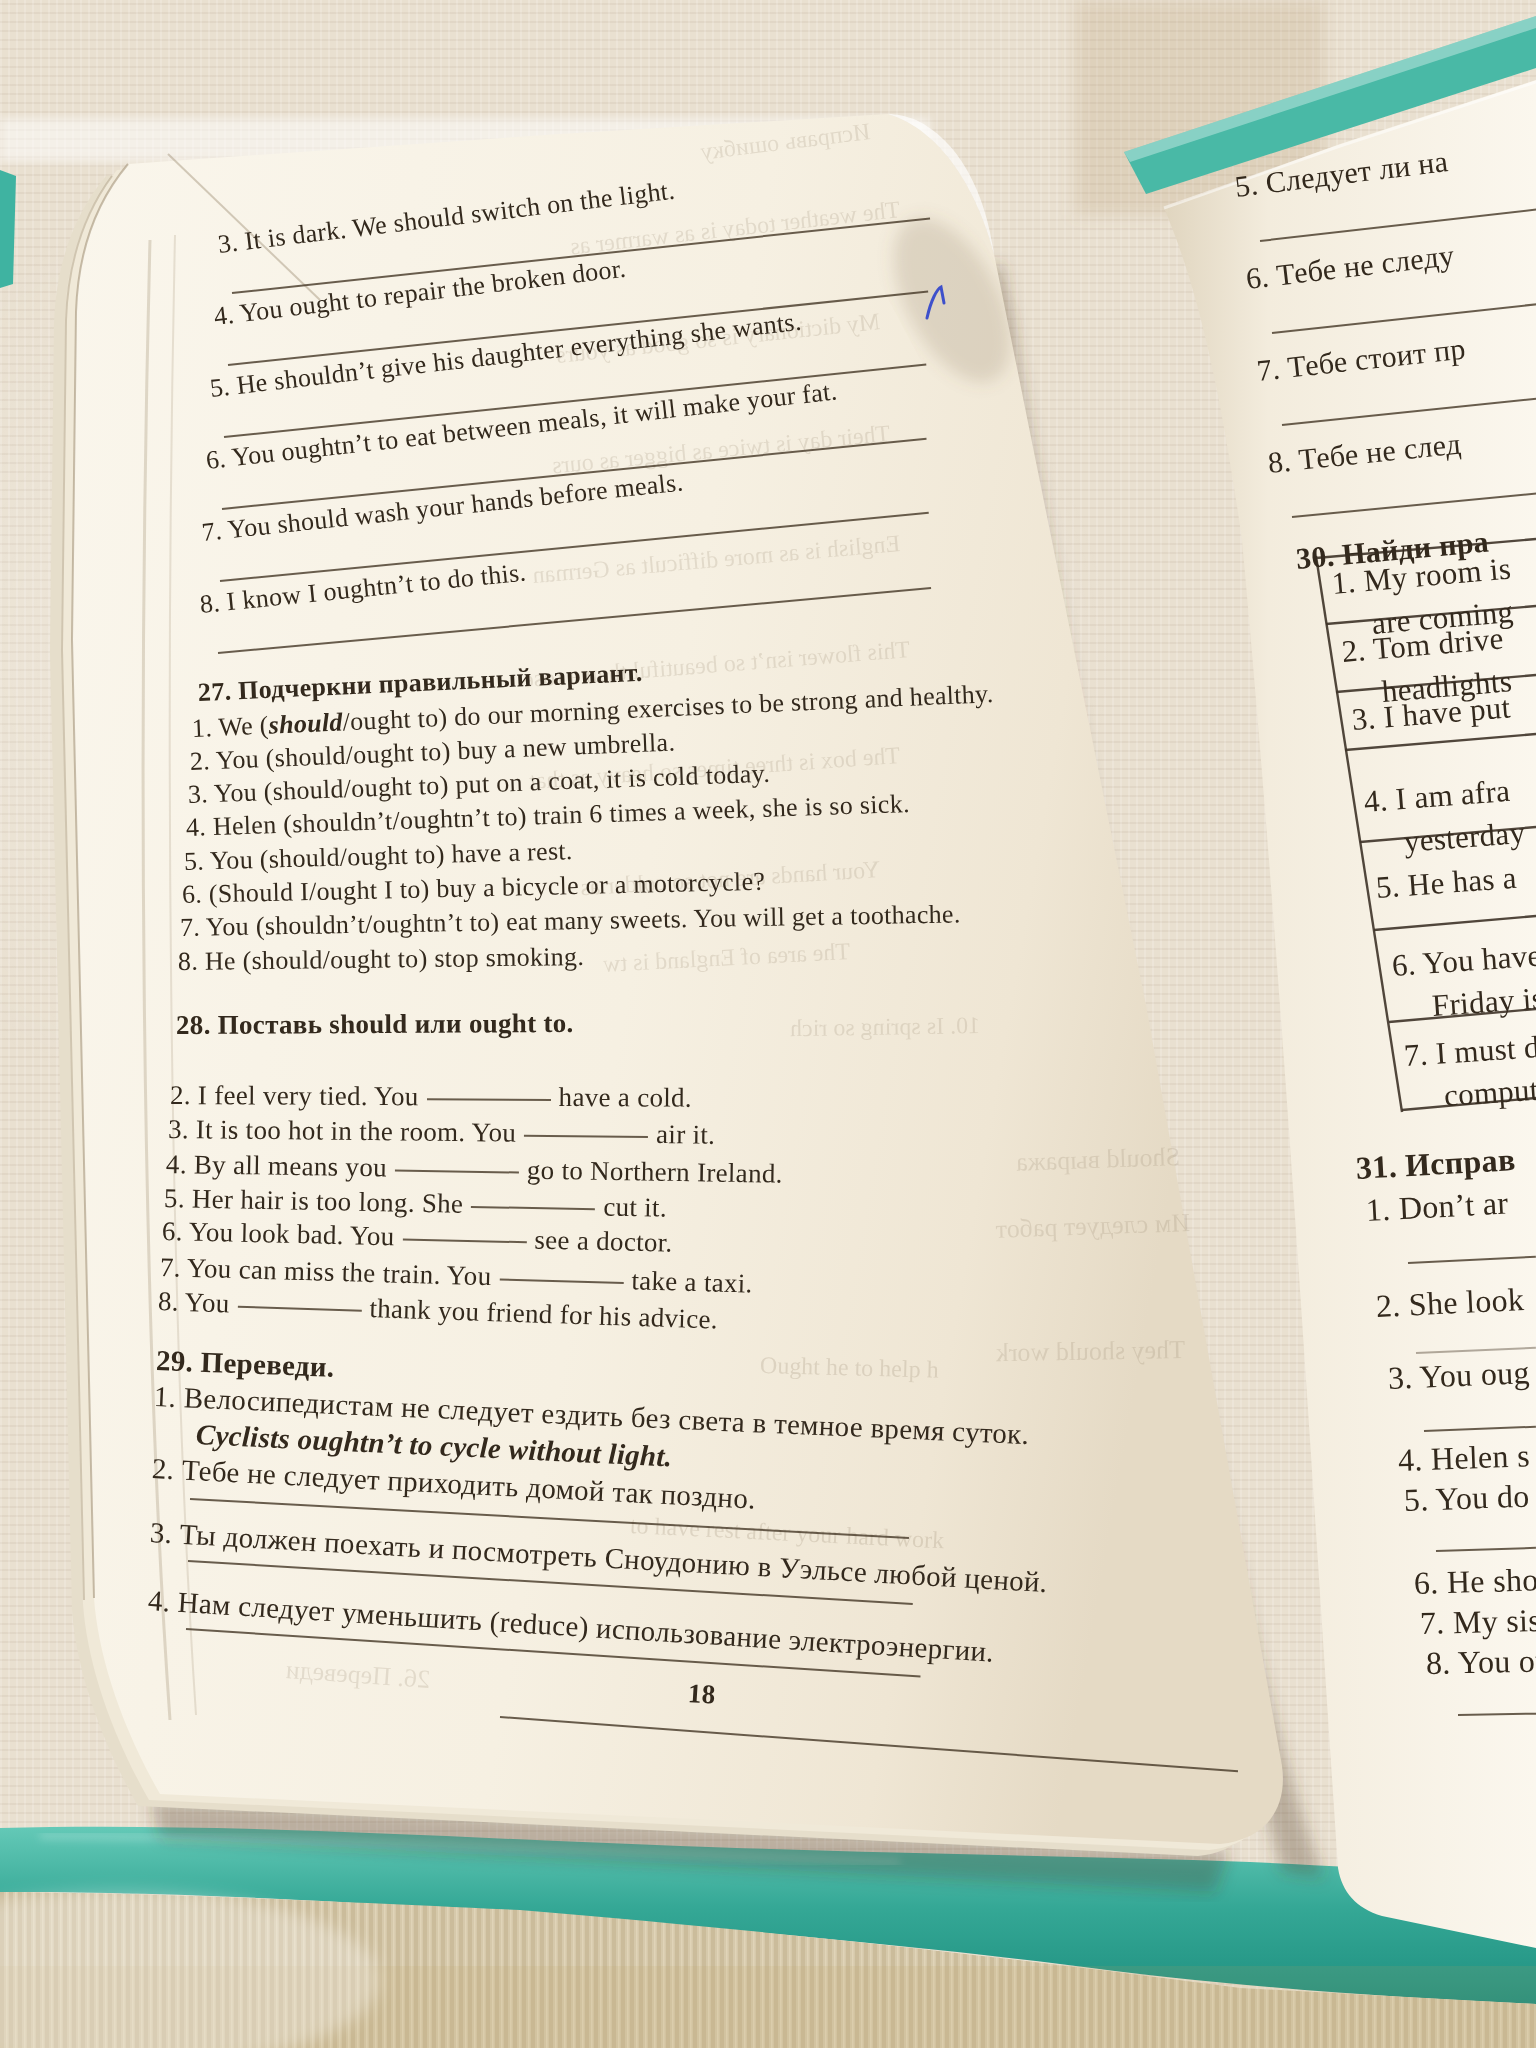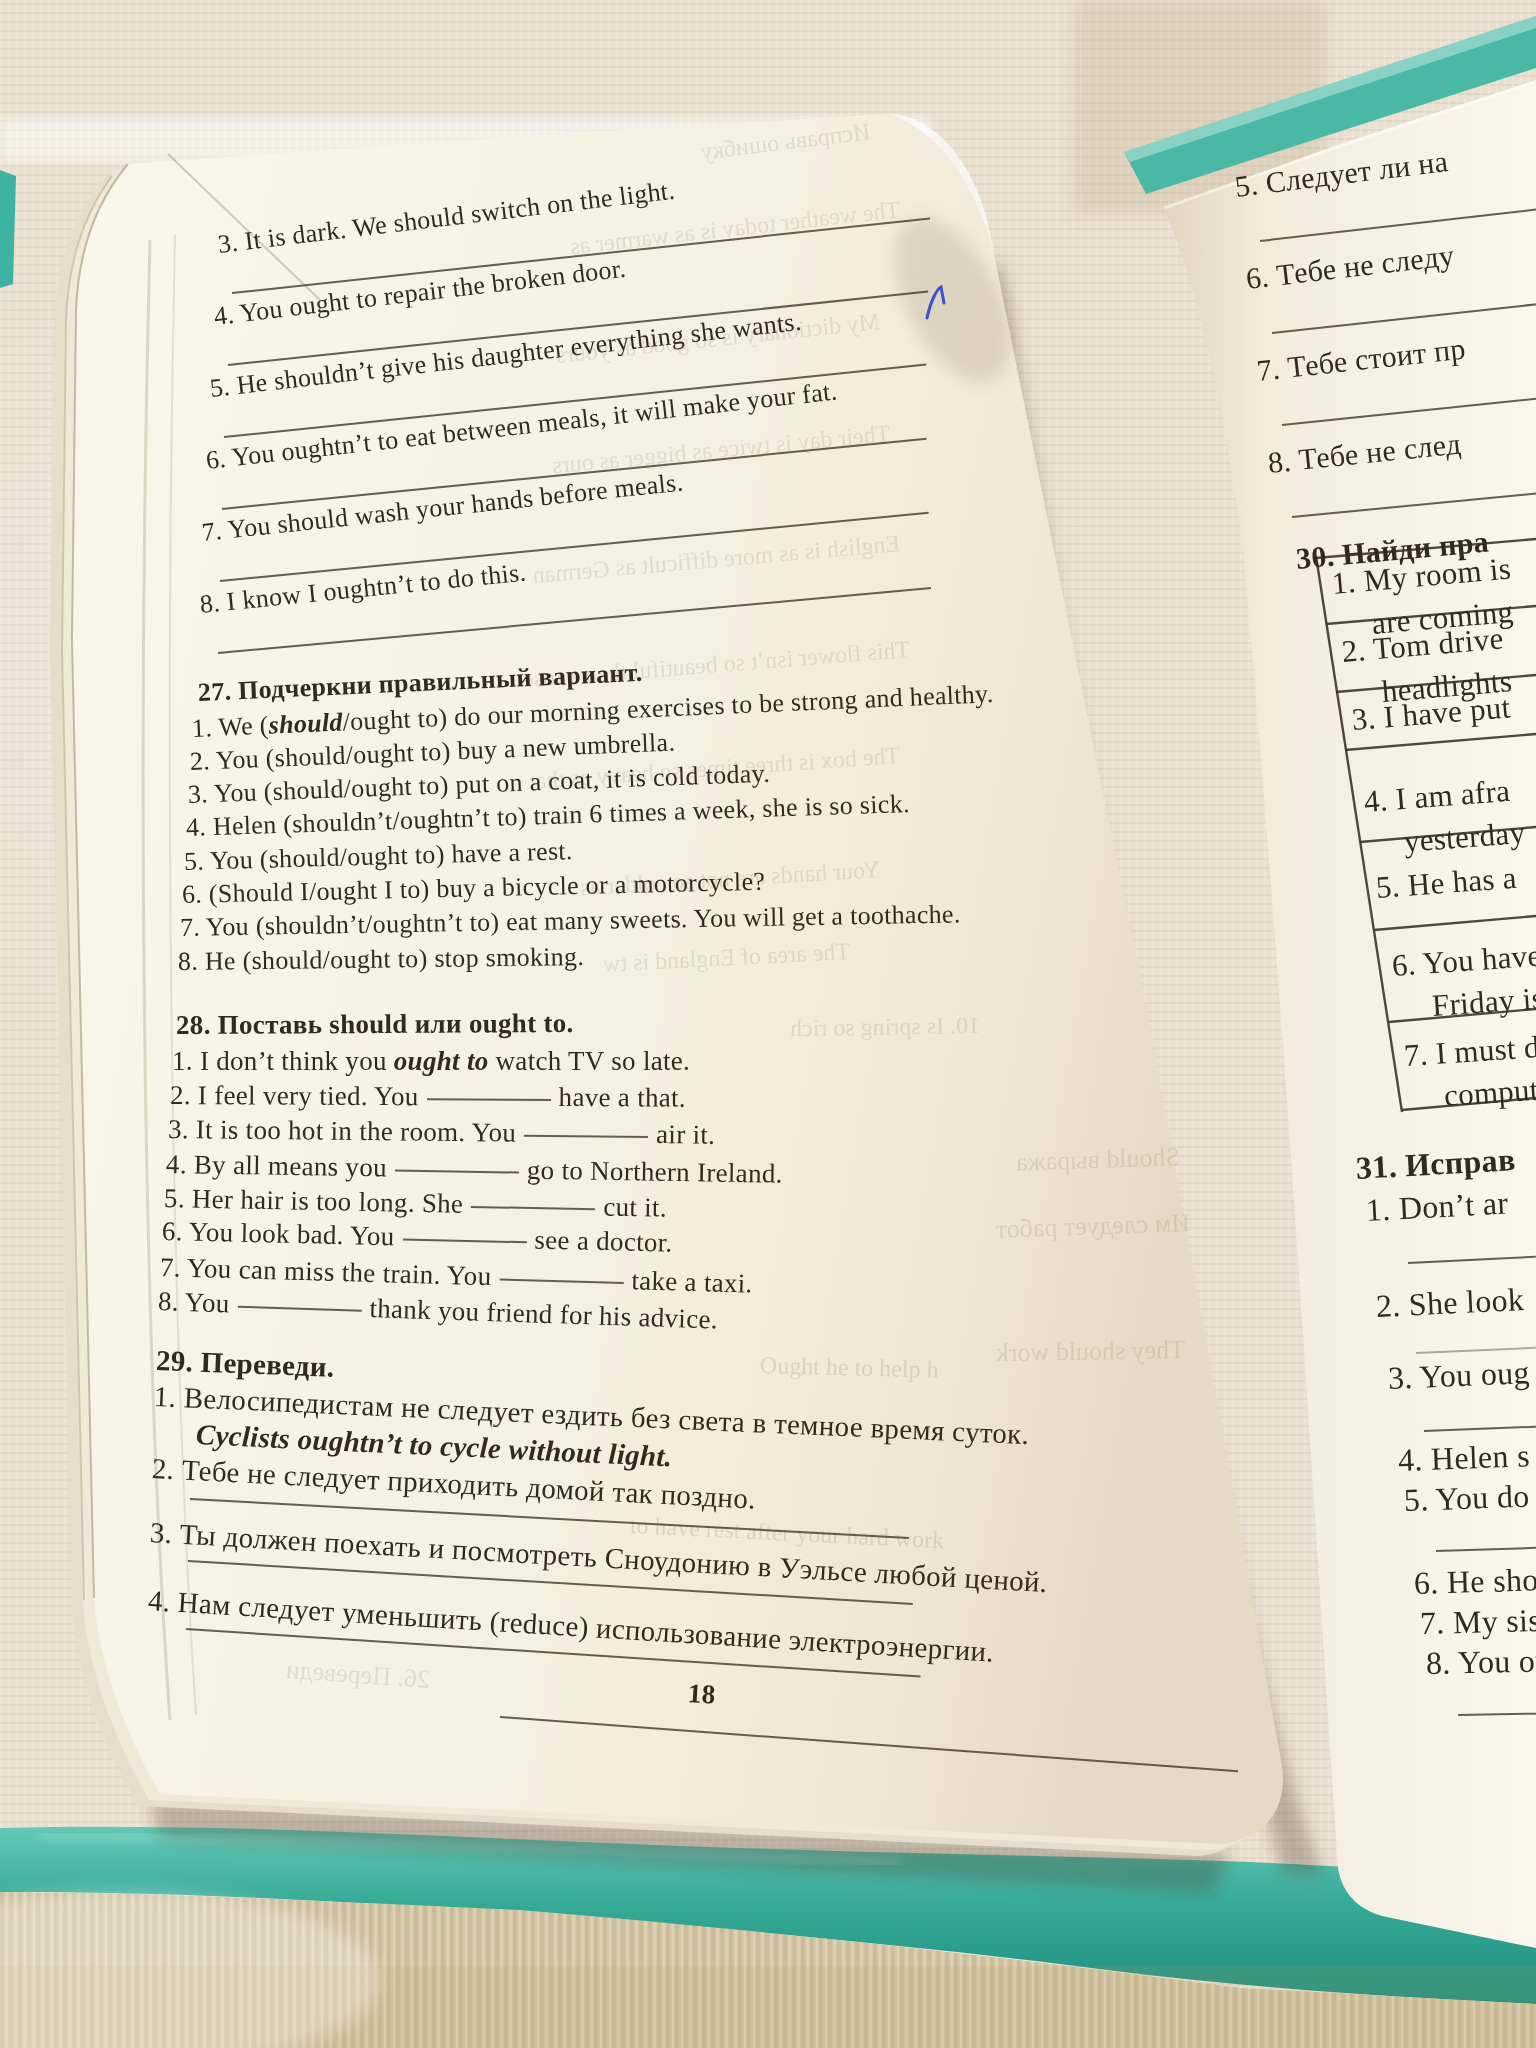--- a/index.html
+++ b/index.html
@@ -147,22 +147,21 @@
   <div class="ln f26" style="left:192px;top:714px;--r:-2.5deg"><span>1. We (</span><span class="b i">should</span><span>/ought to) do our morning exercises to be strong and healthy.</span></div>
   <div class="ln f26" style="left:190px;top:747px;--r:-2.3deg">2. You (should/ought to) buy a new umbrella.</div>
   <div class="ln f26" style="left:188px;top:780px;--r:-2.1deg">3. You (should/ought to) put on a coat, it is cold today.</div>
   <div class="ln f26" style="left:186px;top:813px;--r:-1.9deg">4. Helen (shouldn’t/oughtn’t to) train 6 times a week, she is so sick.</div>
   <div class="ln f26" style="left:184px;top:847px;--r:-1.6deg">5. You (should/ought to) have a rest.</div>
   <div class="ln f26" style="left:182px;top:880px;--r:-1.3deg">6. (Should I/ought I to) buy a bicycle or a motorcycle?</div>
   <div class="ln f26" style="left:180px;top:913px;--r:-1deg">7. You (shouldn’t/oughtn’t to) eat many sweets. You will get a toothache.</div>
   <div class="ln f26" style="left:178px;top:947px;--r:-0.7deg">8. He (should/ought to) stop smoking.</div>
 
   <div class="ln f27 b" style="left:176px;top:1010px;--r:-0.3deg">28. Поставь should или ought to.</div>
-  <div class="ln f27" style="left:172px;top:1046px;--r:0deg"><span>1. I don’t think you </span><span class="b i">ought to</span><span> watch TV so late.</span></div>
-  <div class="ln f27" style="left:170px;top:1080px;--r:0.3deg"><span>2. I feel very tied. You</span><span class="bl"></span><span>have a that.</span></div>
+  <div class="ln f27" style="left:170px;top:1080px;--r:0.3deg"><span>2. I feel very tied. You</span><span class="bl"></span><span>have a cold.</span></div>
   <div class="ln f27" style="left:168px;top:1114px;--r:0.6deg"><span>3. It is too hot in the room. You</span><span class="bl"></span><span>air it.</span></div>
   <div class="ln f27" style="left:166px;top:1149px;--r:0.9deg"><span>4. By all means you</span><span class="bl"></span><span>go to Northern Ireland.</span></div>
   <div class="ln f27" style="left:164px;top:1183px;--r:1.1deg"><span>5. Her hair is too long. She</span><span class="bl"></span><span>cut it.</span></div>
   <div class="ln f27" style="left:162px;top:1216px;--r:1.3deg"><span>6. You look bad. You</span><span class="bl"></span><span>see a doctor.</span></div>
   <div class="ln f27" style="left:160px;top:1252px;--r:1.6deg"><span>7. You can miss the train. You</span><span class="bl"></span><span>take a taxi.</span></div>
   <div class="ln f27" style="left:158px;top:1286px;--r:1.9deg"><span>8. You</span><span class="bl"></span><span>thank you friend for his advice.</span></div>
 
   <div class="ln f29 b" style="left:156px;top:1344px;--r:2.2deg">29. Переведи.</div>
   <div class="ln f29" style="left:154px;top:1380px;--r:2.5deg">1. Велосипедистам не следует ездить без света в темное время суток.</div>
   <div class="ln f29 b i" style="left:196px;top:1418px;--r:2.7deg">Cyclists oughtn’t to cycle without light.</div>

